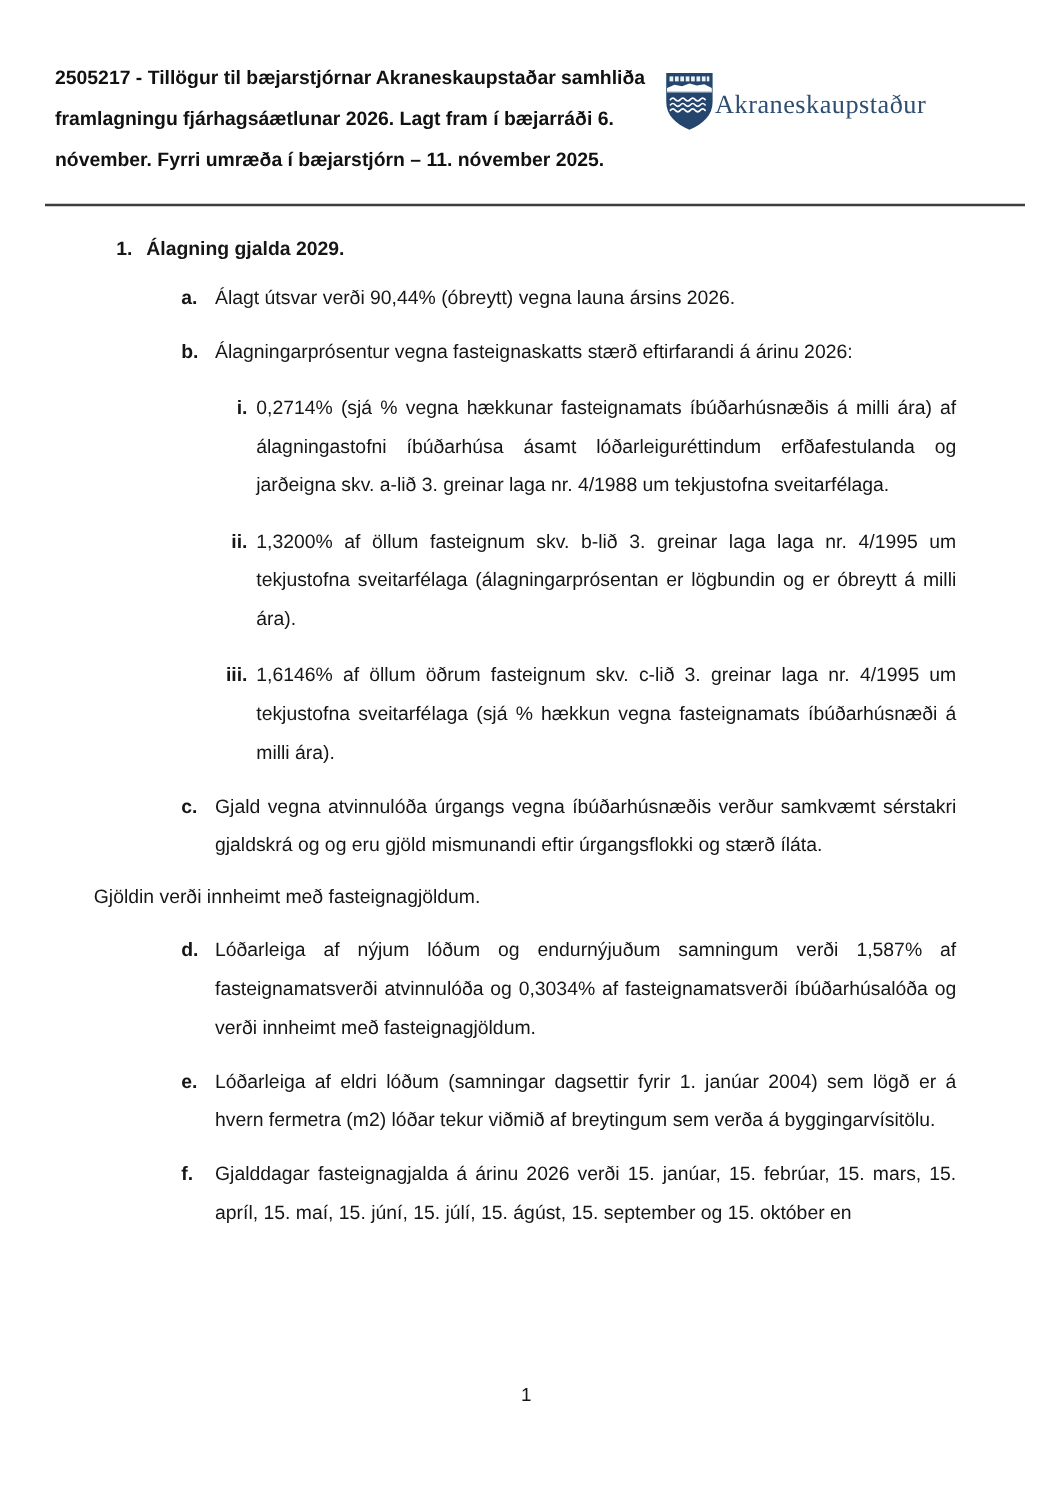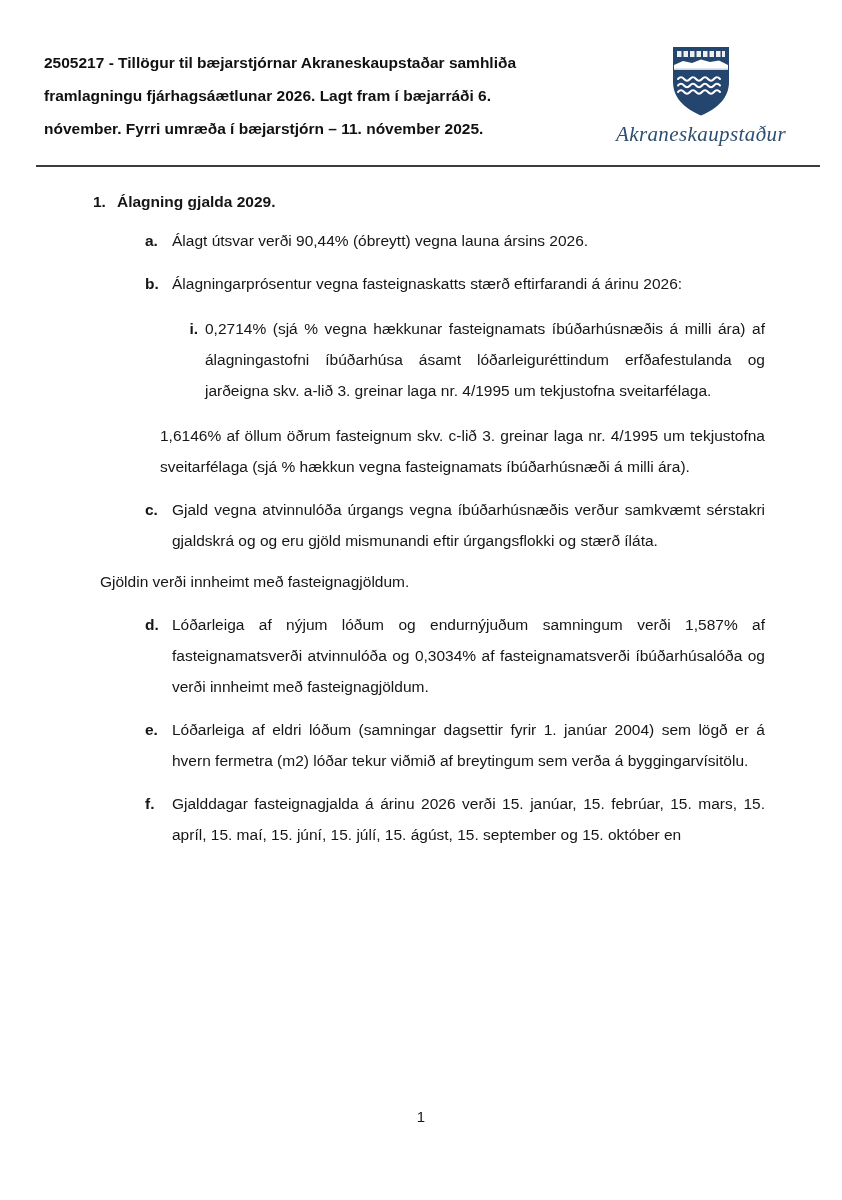--- a/index.html
+++ b/index.html
@@ -9,38 +9,37 @@
     height: 1200px;
     margin: 0 auto;
     background: #ffffff;
     font-family: "Liberation Sans", sans-serif;
     color: #161616;
     overflow: hidden;
   }
   
   .header {
     display: flex;
-    justify-content: space-between;
+    justify-content: flex-start;
     align-items: flex-start;
     padding: 46px 36px 0 44px;
   }
   .header-title {
     width: 487px;
     font-weight: 700;
     font-size: 15.5px;
     line-height: 33px;
     color: #111111;
   }
   .logo {
     width: 210px;
     display: flex;
-    flex-direction: column;
+    flex-direction: row;
     align-items: center;
     margin-top: -2px;
-    font-style: italic;
   }
   .logo-shield { display: block; }
   .logo-text {
     margin-top: 4px;
     font-family: "Liberation Serif", serif;
     font-size: 21px;
     letter-spacing: 0.4px;
     color: #2e4e71;
     white-space: nowrap;
   }
@@ -81,21 +80,21 @@
   .subitem .marker {
     width: 38px;
     flex-shrink: 0;
     font-weight: 700;
     text-align: right;
     padding-right: 7px;
     box-sizing: content-box;
   }
   .subitem .txt { flex: 1; text-align: justify; }
   .continuation {
-    margin: 10px 77px 0 100px;
+    margin: 10px 77px 0 75px;
     font-size: 15.5px;
     line-height: 31px;
     text-align: justify;
   }
   
   .page-number {
     position: absolute;
     left: 0;
     right: 0;
     top: 1108px;
@@ -154,25 +153,30 @@
     <span class="txt">Álagt útsvar verði 90,44% (óbreytt) vegna launa ársins 2026.</span>
   </div>
 
   <div class="item">
     <span class="marker">b.</span>
     <span class="txt">Álagningarprósentur vegna fasteignaskatts stærð eftirfarandi á árinu 2026:</span>
   </div>
 
   <div class="subitem">
     <span class="marker">i.</span>
-    <span class="txt">0,2714% (sjá % vegna hækkunar fasteignamats íbúðarhúsnæðis á milli ára) af álagningastofni íbúðarhúsa ásamt lóðarleiguréttindum erfðafestulanda og jarðeigna skv. a-lið 3. greinar laga nr. 4/1995 um tekjustofna sveitarfélaga.</span>
-  </div>
-
+    <span class="txt">0,2714% (sjá % vegna hækkunar fasteignamats íbúðarhúsnæðis á milli ára) af álagningastofni íbúðarhúsa ásamt lóðarleiguréttindum erfðafestulanda og jarðeigna skv. a-lið 3. greinar laga nr. 4/1988 um tekjustofna sveitarfélaga.</span>
+  </div>
 
   <div class="subitem">
+    <span class="marker">ii.</span>
+    <span class="txt">1,3200% af öllum fasteignum skv. b-lið 3. greinar laga laga nr. 4/1995 um tekjustofna sveitarfélaga (álagningarprósentan er lögbundin og er óbreytt á milli ára).</span>
+  </div>
+
+  <div class="subitem">
+    <span class="marker">iii.</span>
     <span class="txt">1,6146% af öllum öðrum fasteignum skv. c-lið 3. greinar laga nr. 4/1995 um tekjustofna sveitarfélaga (sjá % hækkun vegna fasteignamats íbúðarhúsnæði á milli ára).</span>
   </div>
 
   <div class="item">
     <span class="marker">c.</span>
     <span class="txt">Gjald vegna atvinnulóða úrgangs vegna íbúðarhúsnæðis verður samkvæmt sérstakri gjaldskrá og og eru gjöld mismunandi eftir úrgangsflokki og stærð íláta.</span>
   </div>
   <p class="continuation">Gjöldin verði innheimt með fasteignagjöldum.</p>
 
   <div class="item">

